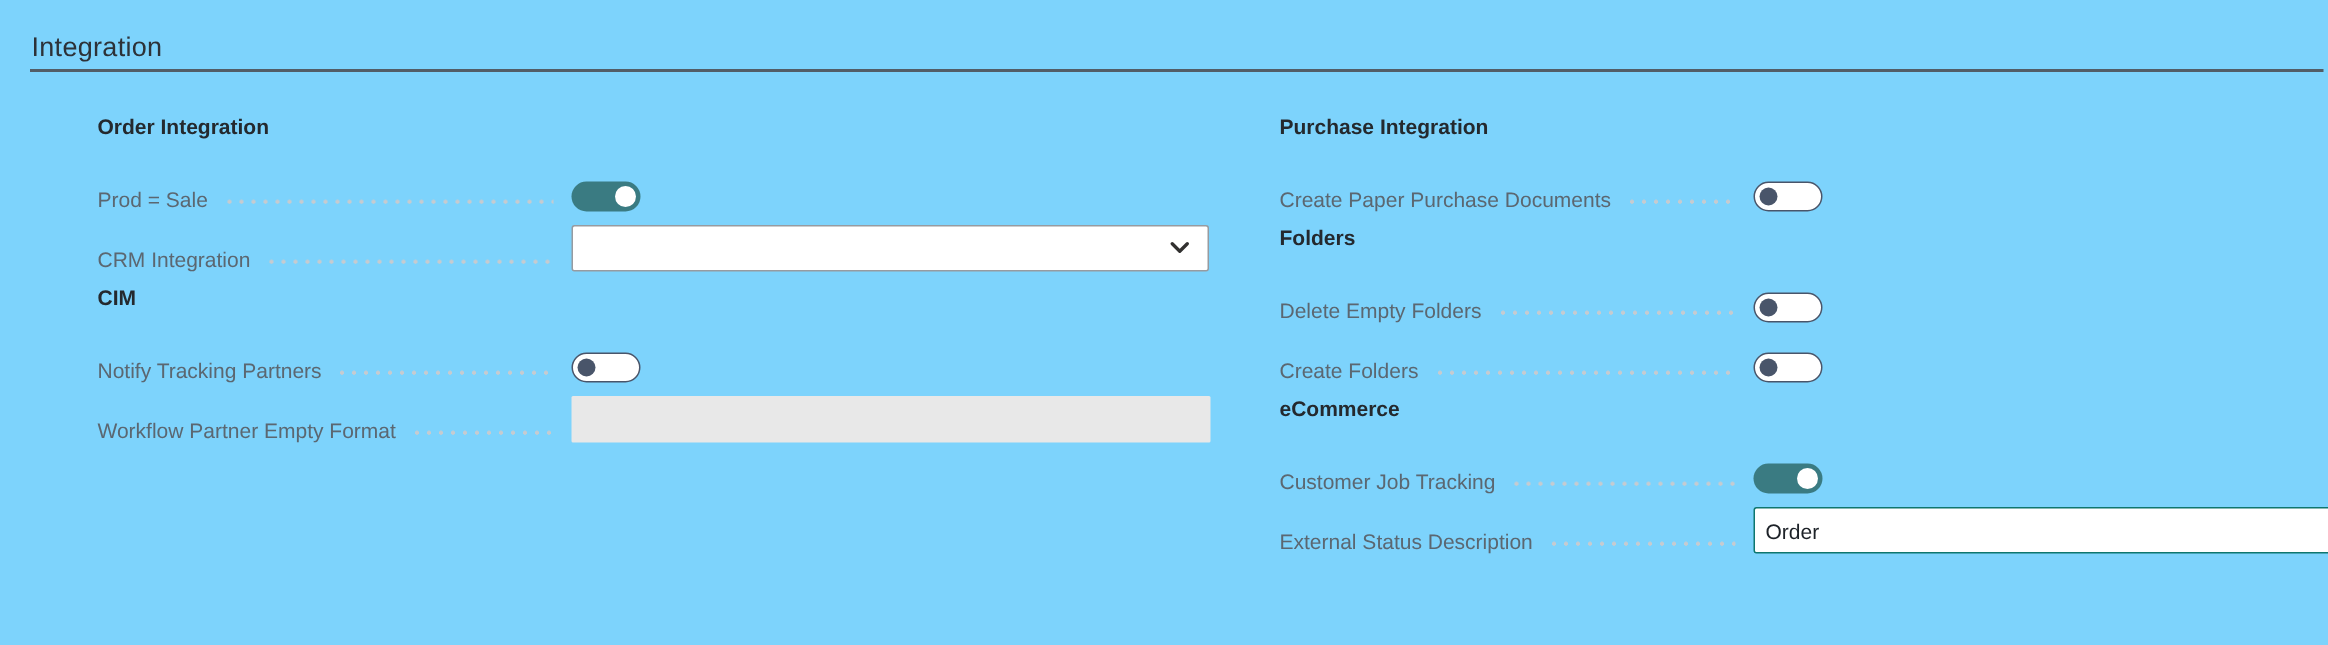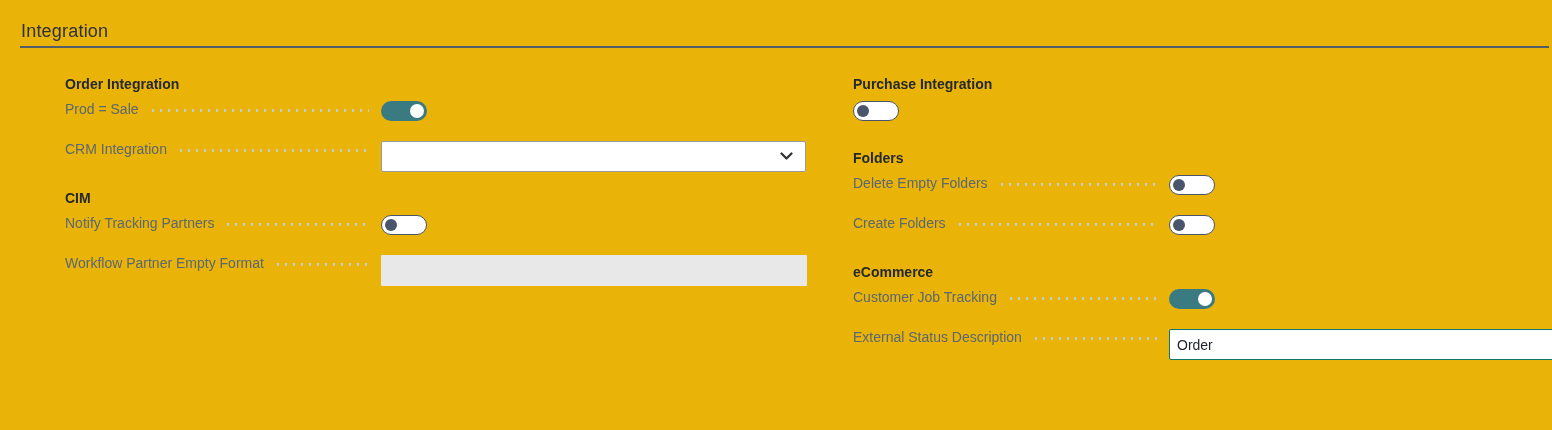--- a/index.html
+++ b/index.html
@@ -4,21 +4,21 @@
 <style>
   html, body {
     margin: 0;
     padding: 0;
     background: #ffffff;
     width: 1552px;
     height: 430px;
     overflow: hidden;
     font-family: "Liberation Sans", sans-serif;
   }
-  .page { position: relative; width: 1552px; height: 430px; background: #eab308; }
+  .page { position: relative; width: 1552px; height: 430px; background: #7dd3fc; }
 
   
   .page-title {
     margin: 0;
     position: absolute;
     left: 21px;
     top: 21px;
     font-size: 18px;
     font-weight: 400;
     color: #2d3238;
@@ -49,21 +49,21 @@
     height: 34px;
     display: flex;
     align-items: center;
     font-size: 14px;
     font-weight: 700;
     color: #24292e;
   }
   .field-row {
     height: 40px;
     display: flex;
-    align-items: flex-start;
+    align-items: flex-end;
   }
   .label-wrap {
     flex: none;
     width: 316px;
     display: flex;
     align-items: center;
     min-width: 0;
   }
   .field-label {
     flex: none;
@@ -223,20 +223,24 @@
         <div class="disabled-field"></div>
       </div>
 
     </div>
 
     <div class="col col-right">
 
       <div class="group-header">Purchase Integration</div>
 
       <div class="field-row">
+        <div class="label-wrap">
+          <span class="field-label">Create Paper Purchase Documents</span>
+          <span class="leader"></span>
+        </div>
         <div class="toggle" data-state="off">
           <span class="knob"></span>
         </div>
       </div>
 
       <div class="group-header">Folders</div>
 
       <div class="field-row">
         <div class="label-wrap">
           <span class="field-label">Delete Empty Folders</span>

